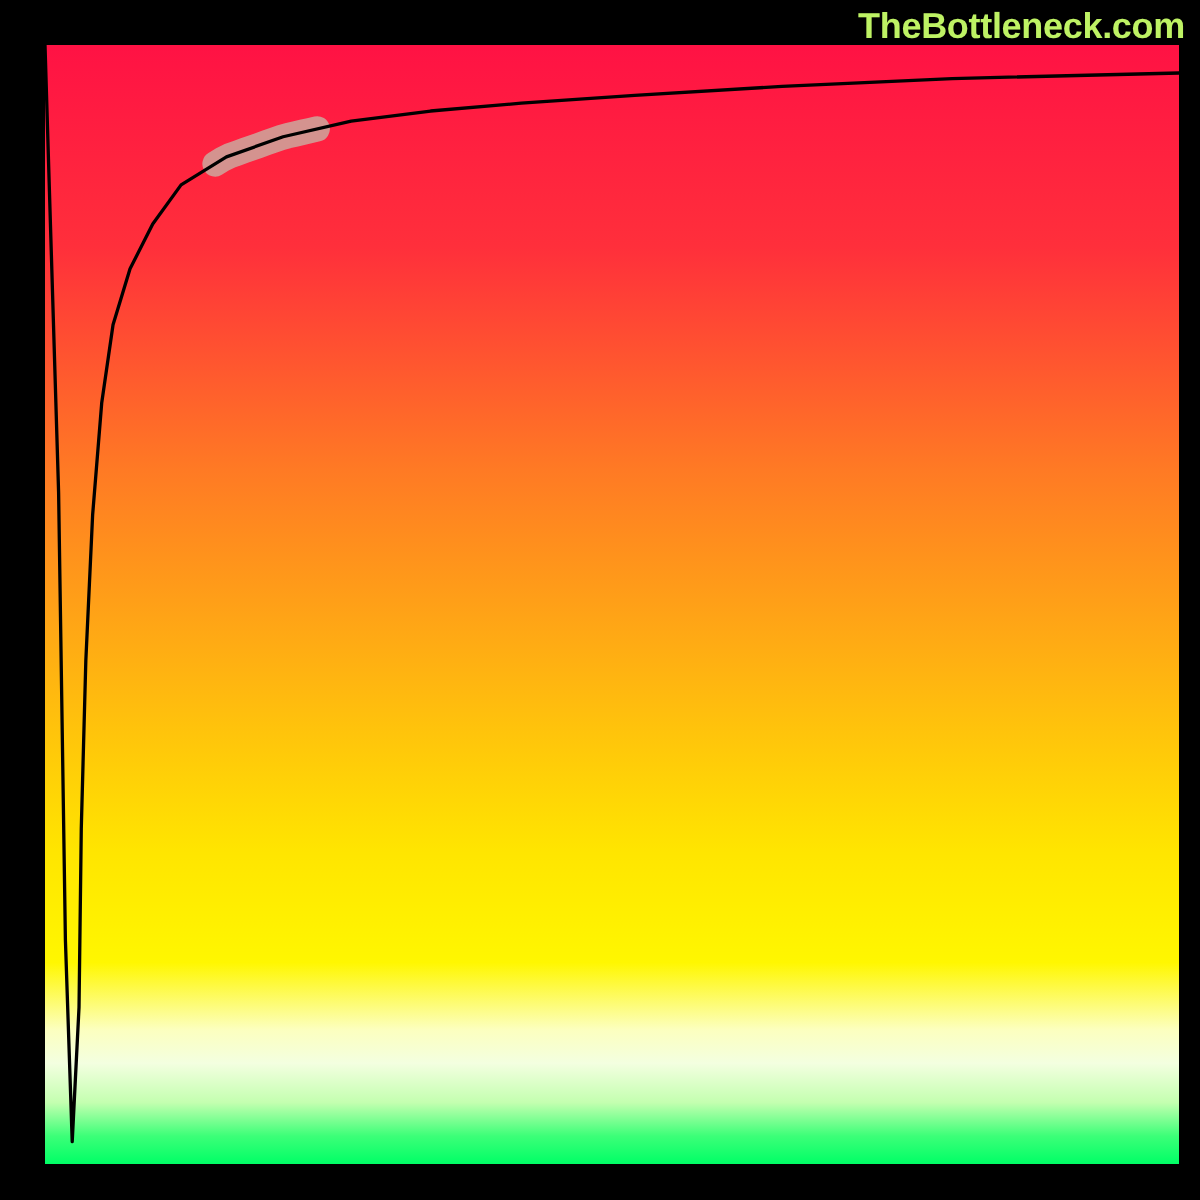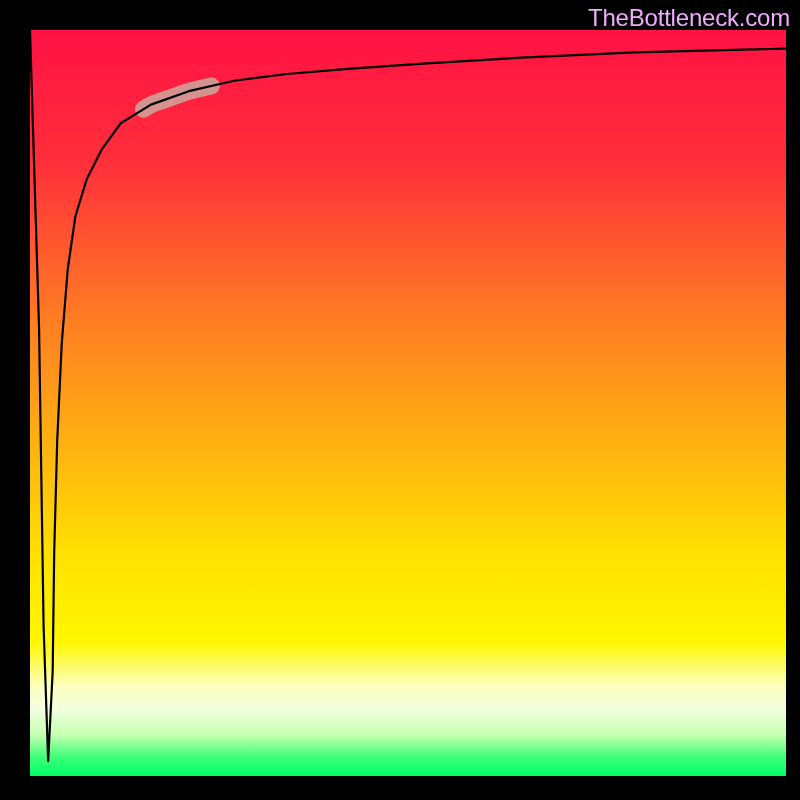--- a/index.html
+++ b/index.html
@@ -13,23 +13,23 @@
   }
   .stage {
     position: relative;
     width: 800px;
     height: 800px;
   }
   .attribution {
     position: absolute;
     top: 4px;
     right: 10px;
-    color: #f0abfc;
+    color: #bef264;
     font-size: 24px;
-    font-weight: 400;
+    font-weight: 700;
     letter-spacing: -0.2px;
     z-index: 20;
   }
   .plot-frame {
     position: absolute;
     left: 30px;
     top: 30px;
     width: 756px;   
     height: 746px;  
     background: #000; 

